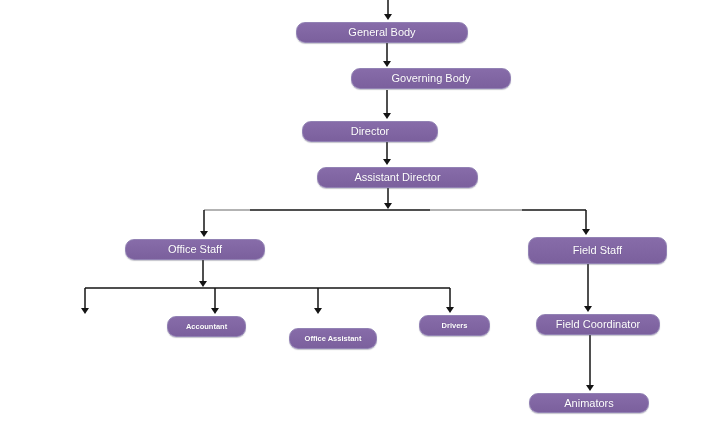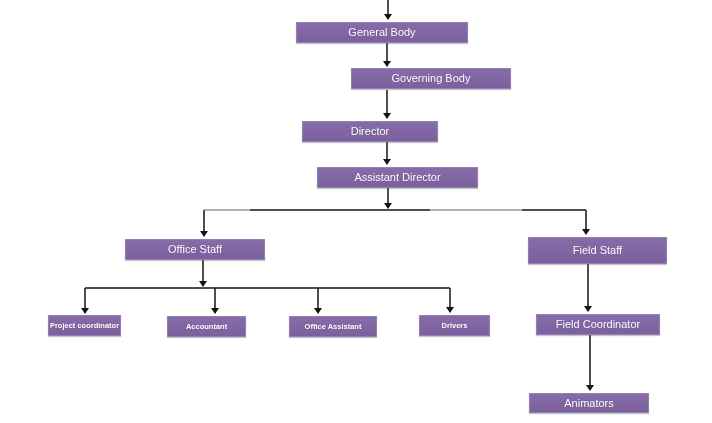--- a/index.html
+++ b/index.html
@@ -19,21 +19,21 @@
     position: absolute;
     left: 0;
     top: 0;
     pointer-events: none;
   }
   .node {
     position: absolute;
     box-sizing: border-box;
     background: linear-gradient(#876ca9, #7b609d);
     border: 1px solid #9282b4;
-    border-radius: 0;
+    border-radius: 9px;
     box-shadow: 0 1px 1px rgba(90, 90, 110, 0.35);
     color: #ffffff;
     font-size: 11px;
     line-height: 1;
     display: flex;
     align-items: center;
     justify-content: center;
     white-space: nowrap;
     text-shadow: 0 0 1px rgba(70, 50, 100, 0.4);
   }
@@ -42,21 +42,21 @@
     font-weight: 600;
   }
   #n-general-body        { left: 296px; top: 22px;  width: 172px; height: 21px; }
   #n-governing-body      { left: 303px; top: 68px;  width: 160px; height: 21px; margin-left: 48px; }
   #n-director            { left: 302px; top: 121px; width: 136px; height: 21px; }
   #n-assistant-director  { left: 302px; top: 167px; width: 161px; height: 21px; margin-left: 15px; }
   #n-office-staff        { left: 125px; top: 239px; width: 140px; height: 21px; }
   #n-field-staff         { left: 528px; top: 237px; width: 139px; height: 27px; }
   #n-project-coordinator { left: 48px;  top: 315px; width: 73px;  height: 21px; }
   #n-accountant          { left: 167px; top: 316px; width: 79px;  height: 21px; }
-  #n-office-assistant    { left: 289px; top: 316px; width: 88px;  height: 21px; }
+  #n-office-assistant    { left: 289px; top: 328px; width: 88px;  height: 21px; }
   #n-drivers             { left: 419px; top: 315px; width: 71px;  height: 21px; }
   #n-field-coordinator   { left: 536px; top: 314px; width: 124px; height: 21px; }
   #n-animators           { left: 529px; top: 393px; width: 120px; height: 20px; }
 </style>
 </head>
 <body>
 
 <div class="canvas">
 
   <svg class="connectors" width="712" height="423" viewBox="0 0 712 423">
@@ -136,21 +136,20 @@
   <div class="node" id="n-governing-body">Governing Body</div>
 
   <div class="node" id="n-director">Director</div>
 
   <div class="node" id="n-assistant-director">Assistant Director</div>
 
   <div class="node" id="n-office-staff">Office Staff</div>
 
   <div class="node" id="n-field-staff">Field Staff</div>
 
-  <div class="node small" id="n-project-coordinator">Project coordinator</div>
 
   <div class="node small" id="n-accountant">Accountant</div>
 
   <div class="node small" id="n-office-assistant">Office Assistant</div>
 
   <div class="node small" id="n-drivers">Drivers</div>
 
   <div class="node" id="n-field-coordinator">Field Coordinator</div>
 
   <div class="node" id="n-animators">Animators</div>

